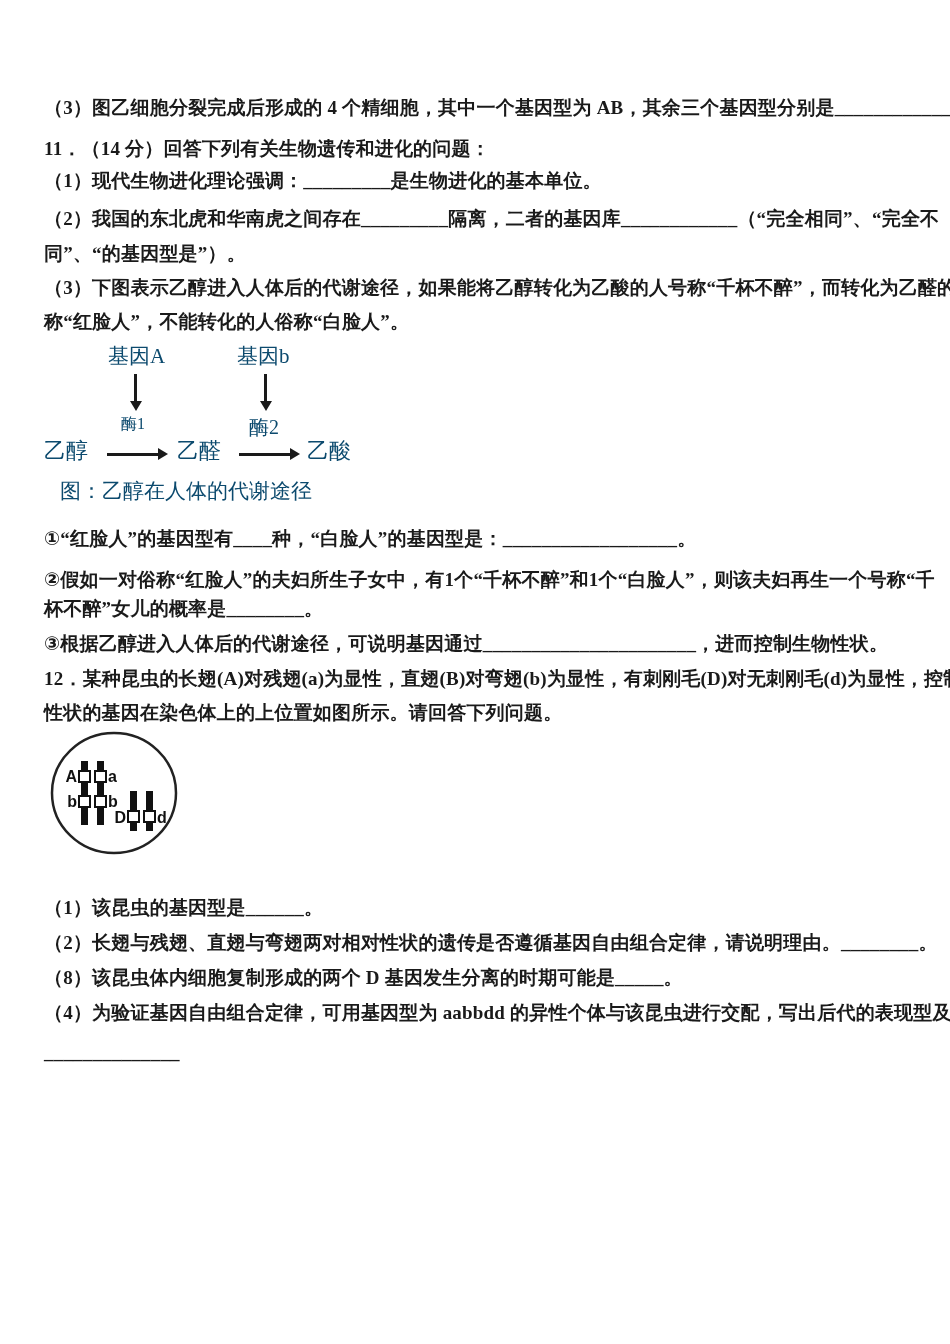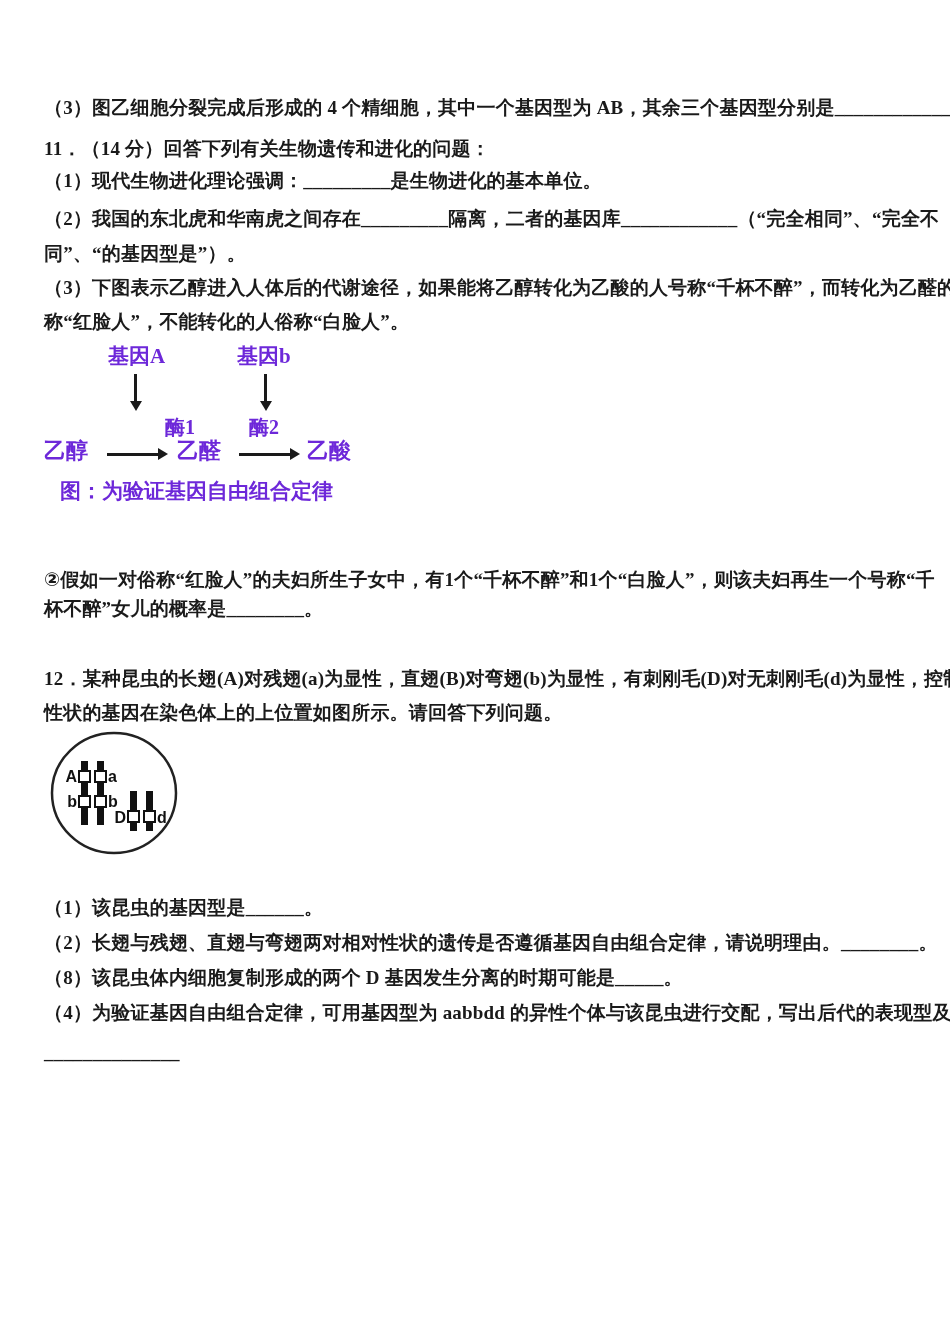--- a/index.html
+++ b/index.html
@@ -16,23 +16,23 @@
     left:44px;
     font-size:19px;
     font-weight:700;
     line-height:22px;
     white-space:nowrap;
     letter-spacing:0.2px;
   }
   
   .pw-label {
     position:absolute;
-    font-weight:700;
+    font-weight:400;
     white-space:nowrap;
-    color:#6d28d9;
+    color:#0c4a6e;
   }
   .arrow-down {
     position:absolute;
     width:0;
     border-left:3px solid #1a1a1a;
   }
   .arrow-down::after {
     content:"";
     position:absolute;
     bottom:-9px; left:-7.5px;
@@ -75,32 +75,34 @@
   <div class="line" style="top:208px">（2）我国的东北虎和华南虎之间存在_________隔离，二者的基因库____________（“完全相同”、“完全不</div>
   <div class="line" style="top:243px">同”、“的基因型是”）。</div>
   <div class="line" style="top:277px">（3）下图表示乙醇进入人体后的代谢途径，如果能将乙醇转化为乙酸的人号称“千杯不醉”，而转化为乙醛的人俗</div>
   <div class="line" style="top:311px">称“红脸人”，不能转化的人俗称“白脸人”。</div>
 
   <div>
     <div class="pw-label" style="left:108px; top:342px; font-size:21px;">基因A</div>
     <div class="pw-label" style="left:237px; top:342px; font-size:21px;">基因b</div>
     <div class="arrow-down" style="left:134px; top:374px; height:28px;"></div>
     <div class="arrow-down" style="left:264px; top:374px; height:28px;"></div>
-    <div class="pw-label" style="left:121px; top:414px; font-size:20px;margin-left:44px;">酶1</div>
+    <div class="pw-label" style="left:121px; top:414px; font-size:16px;">酶1</div>
     <div class="pw-label" style="left:249px; top:414px; font-size:20px;">酶2</div>
     <div class="pw-label" style="left:44px;  top:436px; font-size:22px;">乙醇</div>
     <div class="arrow-right" style="left:107px; top:453px; width:52px;"></div>
     <div class="pw-label" style="left:177px; top:436px; font-size:22px;">乙醛</div>
     <div class="arrow-right" style="left:239px; top:453px; width:52px;"></div>
     <div class="pw-label" style="left:307px; top:436px; font-size:22px;text-align:center;">乙酸</div>
-    <div class="pw-label" style="left:60px;  top:477px; font-size:21px;">图：为验证基因自由组合定律</div>
+    <div class="pw-label" style="left:60px;  top:477px; font-size:21px;">图：乙醇在人体的代谢途径</div>
   </div>
 
+  <div class="line" style="top:528px">①“红脸人”的基因型有____种，“白脸人”的基因型是：__________________。</div>
   <div class="line" style="top:569px">②假如一对俗称“红脸人”的夫妇所生子女中，有1个“千杯不醉”和1个“白脸人”，则该夫妇再生一个号称“千</div>
   <div class="line" style="top:598px">杯不醉”女儿的概率是________。</div>
+  <div class="line" style="top:633px">③根据乙醇进入人体后的代谢途径，可说明基因通过______________________，进而控制生物性状。</div>
 
   <div class="line" style="top:668px">12．某种昆虫的长翅(A)对残翅(a)为显性，直翅(B)对弯翅(b)为显性，有刺刚毛(D)对无刺刚毛(d)为显性，控制这 3 对</div>
   <div class="line" style="top:702px">性状的基因在染色体上的上位置如图所示。请回答下列问题。</div>
 
   <svg class="cell-svg" width="135" height="130" viewBox="0 0 135 130">
     <ellipse cx="66" cy="62" rx="62" ry="60" fill="none" stroke="#222222" stroke-width="2.5"></ellipse>
 
     <rect x="33" y="30" width="7" height="64" fill="#111111"></rect>
     <rect x="49" y="30" width="7" height="64" fill="#111111"></rect>
     <rect x="31" y="40" width="11" height="11" fill="#ffffff" stroke="#111111" stroke-width="2"></rect>

